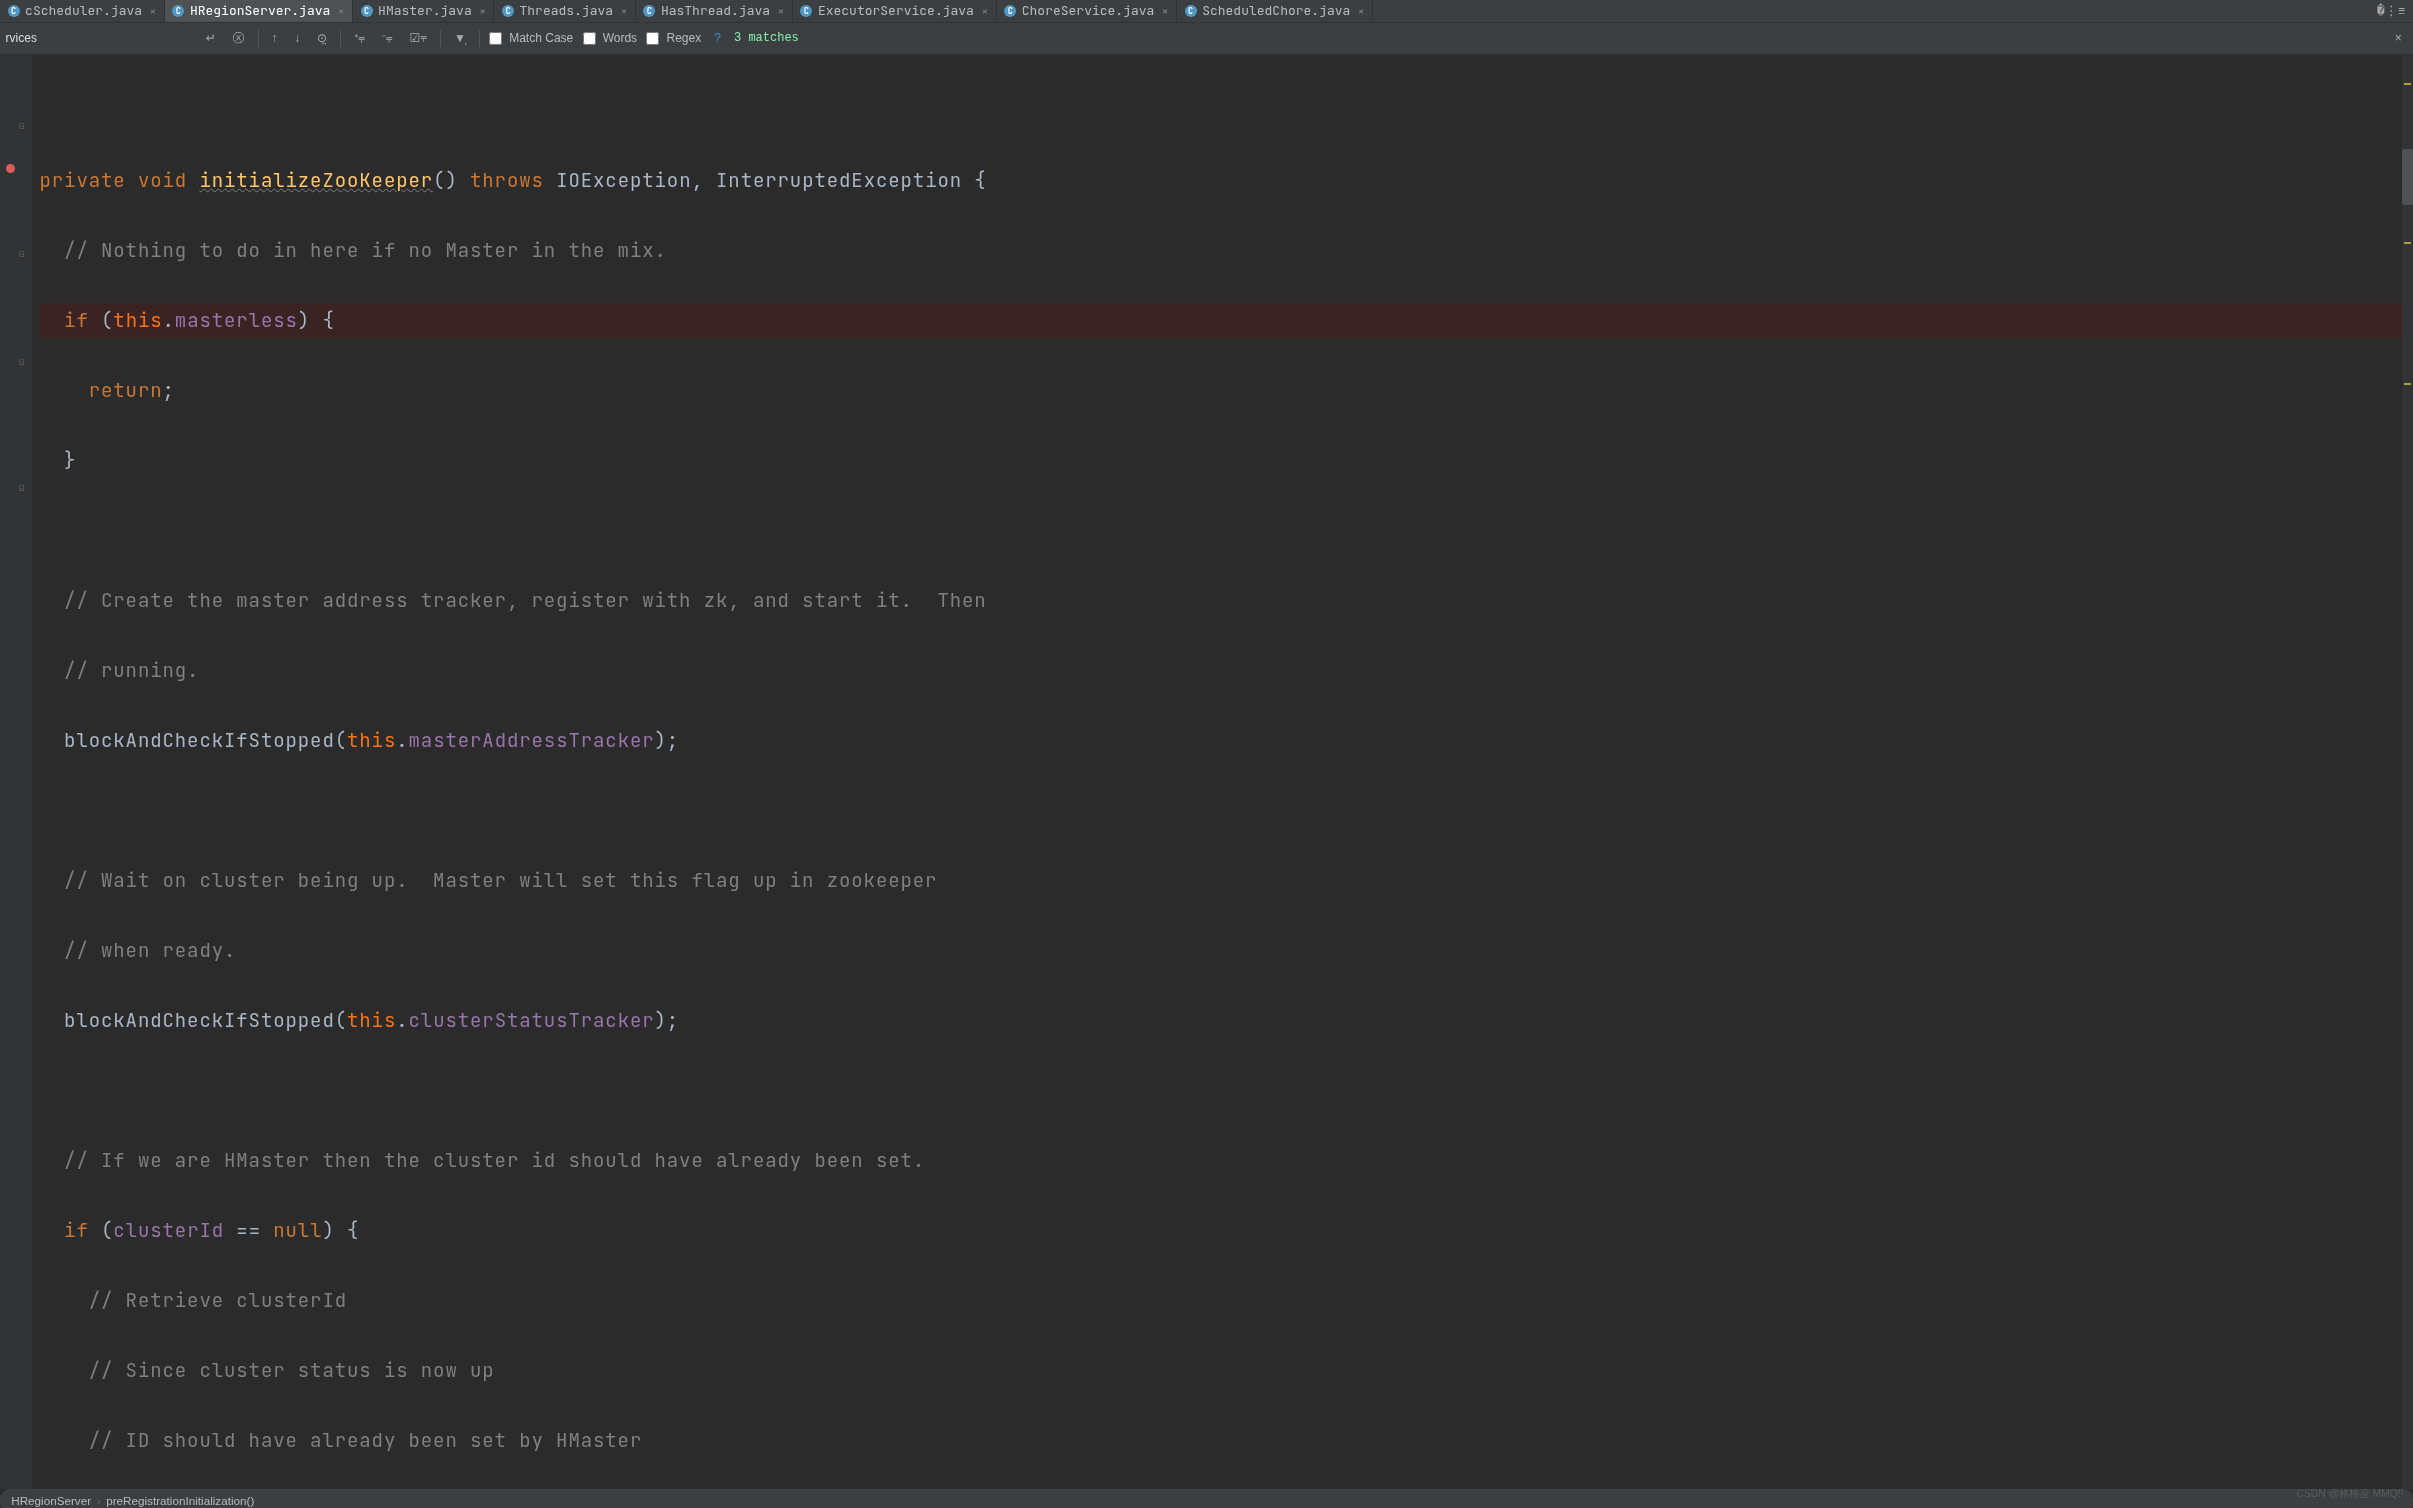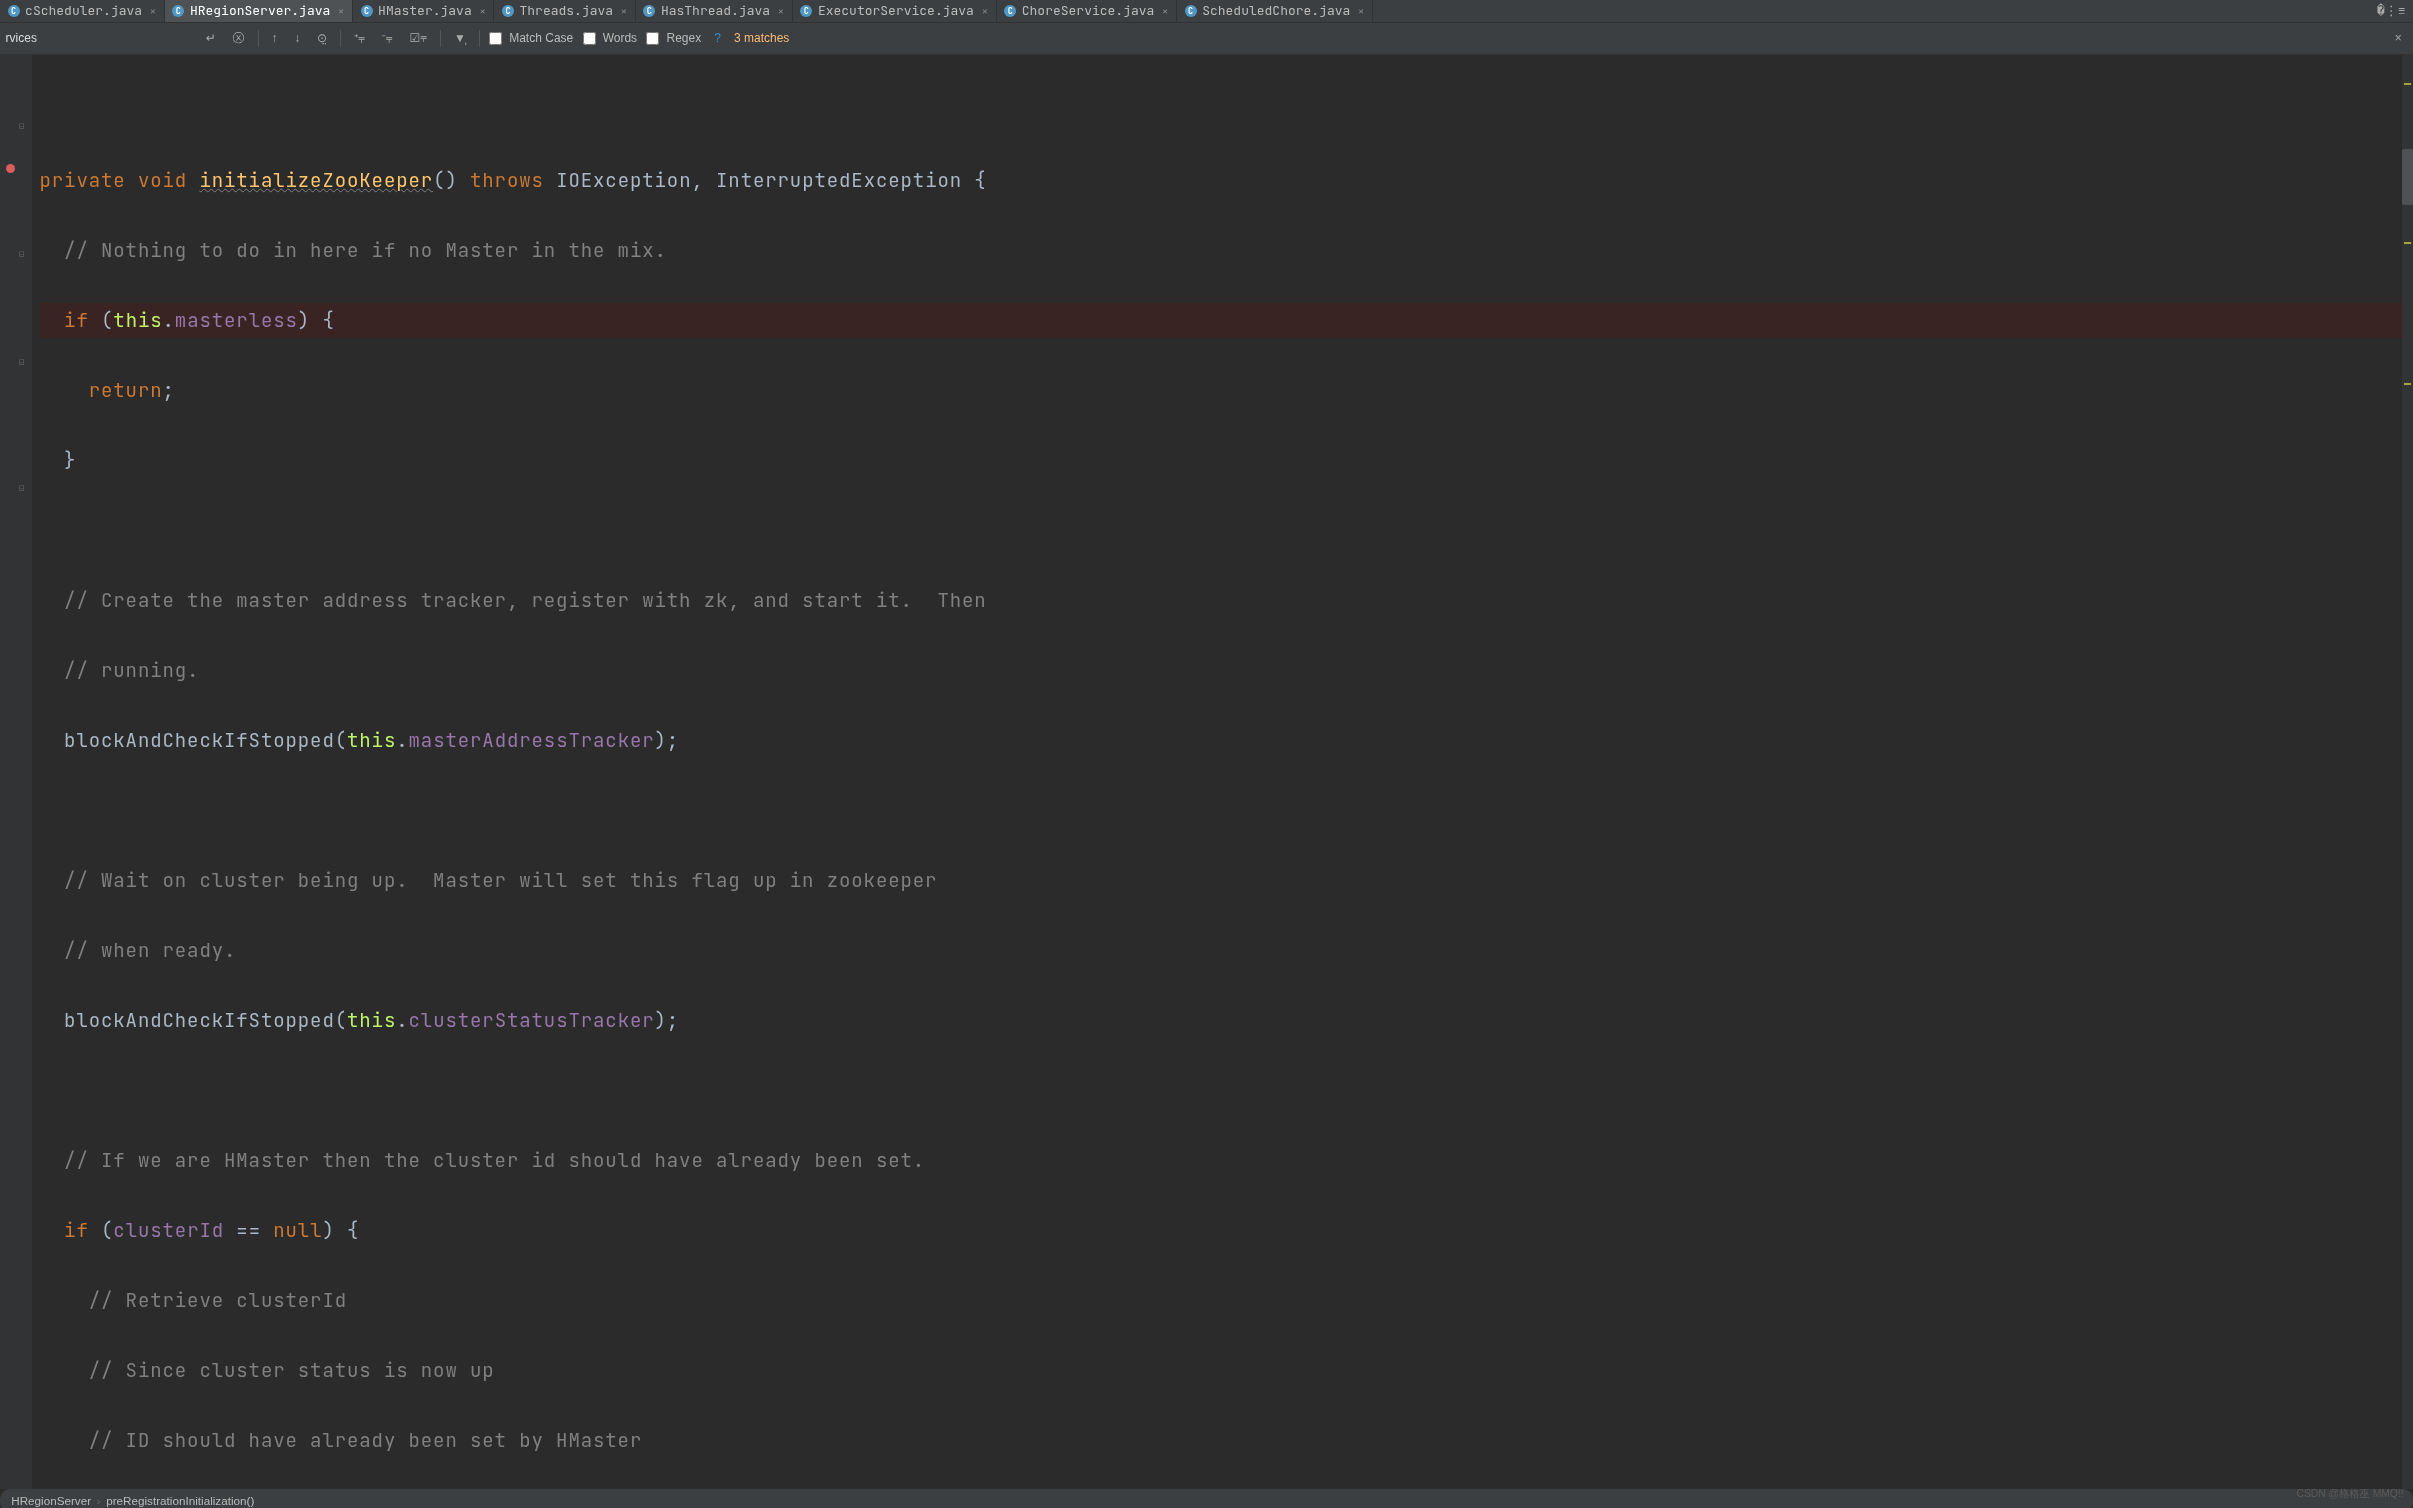--- a/index.html
+++ b/index.html
@@ -78,21 +78,21 @@
   display: inline-flex;
   align-items: center;
 }
 .find-bar .fb-sep { width: 0.9px; height: 17px; background: #555; }
 .find-bar .fb-check {
   display: flex;
   align-items: center;
   gap: 7px;
 }
 .find-bar .fb-check input { accent-color: #555; }
-.find-bar .matches { color: #fdba74; }
+.find-bar .matches { color: #86efac; font-family: Liberation Mono, monospace; }
 .find-bar .close-find { margin-left: auto; color: #aaa; padding-right: 5.6px; }
 
 .editor-area {
   display: flex;
   height: calc(100% - 22.5px - 28px - 23.4px);
   background: #2b2b2b;
 }
 .gutter {
   width: 32px;
   background: #313335;
@@ -123,21 +123,21 @@
   line-height: 35px;
   white-space: pre;
   position: relative;
   letter-spacing: 0.9px;
 }
 .code .line { height: 35px; }
 .code .line.bp { background: #3a2323; }
 .kw { color: #cc7832; }
 .fn { color: #ffc66d; }
 .cm { color: #808080; }
-.th { color: #bef264; }
+.th { color: #f97316; }
 .fld { color: #9876aa; }
 .wavy { text-decoration: underline wavy #808080; text-decoration-thickness: 0.9px; }
 
 .scrollbar {
   width: 11.2px;
   background: #313335;
   position: relative;
 }
 .scrollbar .thumb {
   position: absolute;

